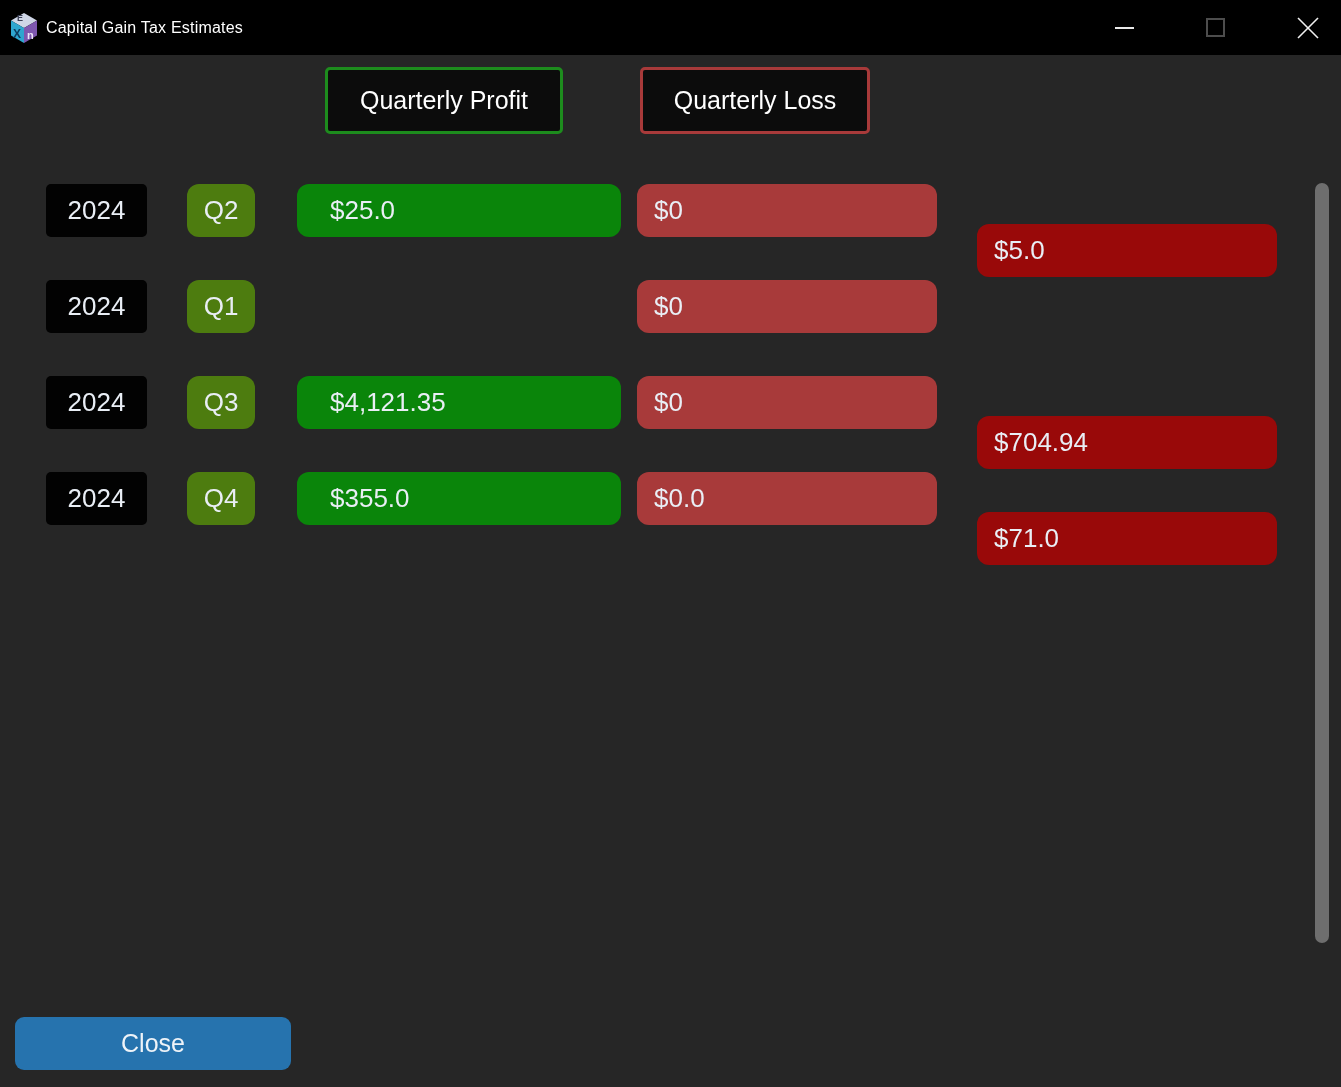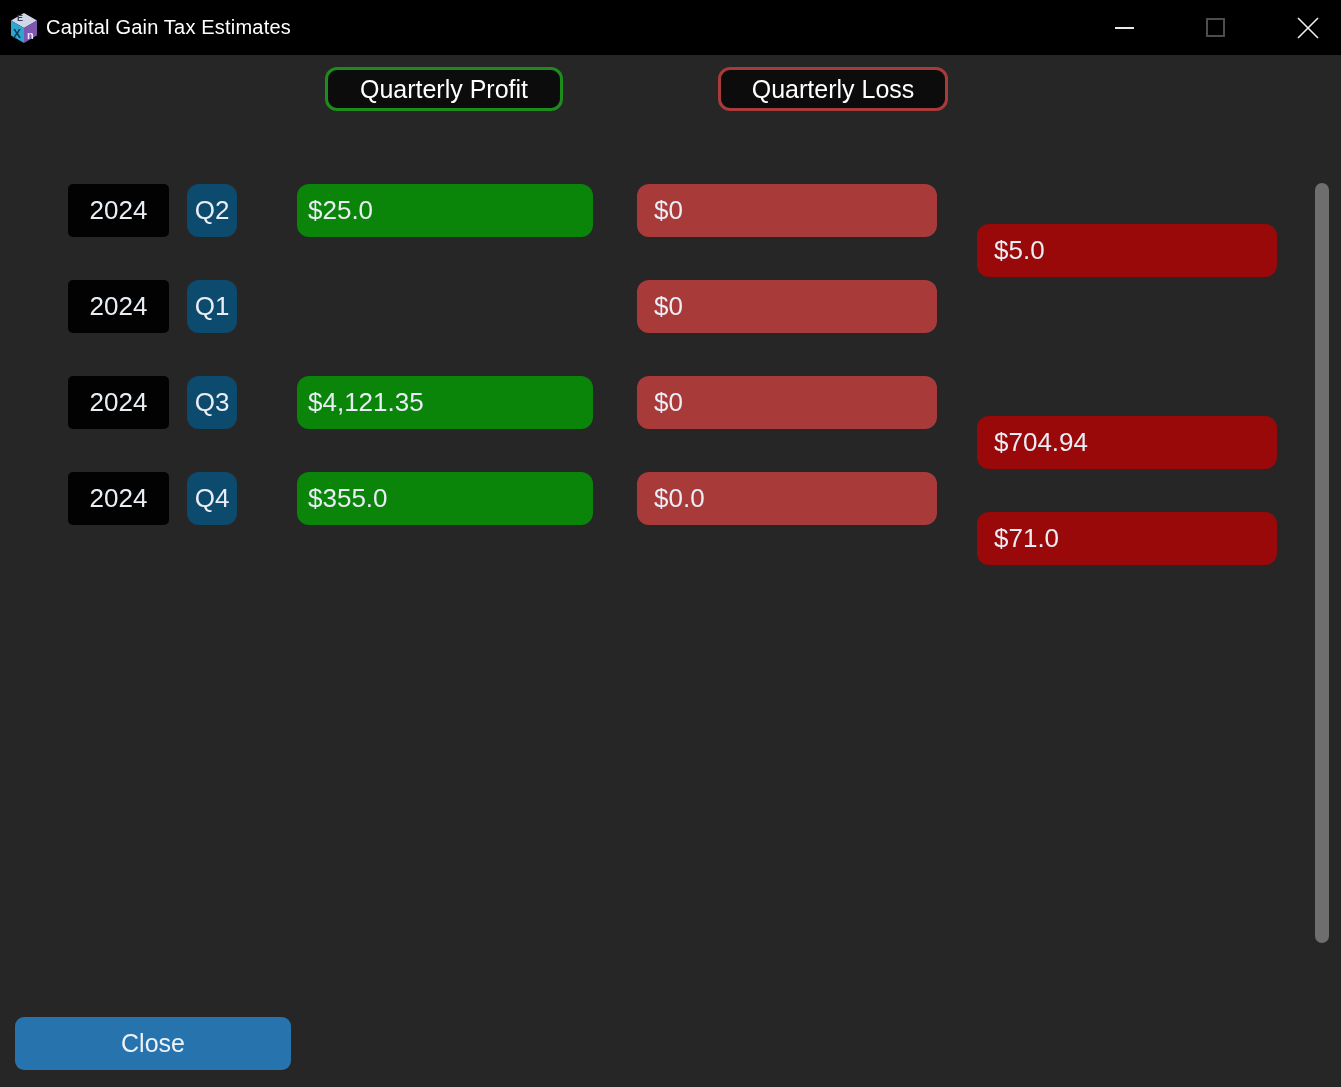--- a/index.html
+++ b/index.html
@@ -18,21 +18,21 @@
   .titlebar {
     position: relative;
     height: 55px;
     background: #000;
     display: flex;
     align-items: center;
   }
   .app-icon { margin-left: 8px; width: 32px; height: 34px; display: inline-block; }
   .window-title {
     color: #ffffff;
-    font-size: 20px;
+    font-size: 16px;
     margin-left: 6px;
     letter-spacing: 0.2px;
   }
   .win-ctrl {
     position: absolute;
     top: 0;
     width: 56px;
     height: 55px;
     background: transparent;
     border: none;
@@ -45,31 +45,31 @@
   .win-ctrl.max   { left: 1187px; }
   .win-ctrl.closx { left: 1280px; }
   .glyph-min { width: 19px; height: 2px; background: #e9e9e9; }
   .glyph-max { width: 19px; height: 19px; border: 2px solid #4d4d4d; }
   .glyph-x { width: 22px; height: 22px; display:block; }
 
   
   .col-header {
     position: absolute;
     top: 67px;
-    height: 44px;
+    height: 67px;
     background: #0c0c0c;
-    border-radius: 12px;
+    border-radius: 5px;
     display: flex;
     align-items: center;
     justify-content: center;
     color: #ffffff;
     font-size: 25px;
   }
   .col-header.profit { left: 325px; width: 238px; border: 3px solid #1d8c1d; }
-  .col-header.loss   { left: 718px; width: 230px; border: 3px solid #a83a3a; }
+  .col-header.loss   { left: 640px; width: 230px; border: 3px solid #a83a3a; }
   .col-header.taxdue { left: 981px; width: 282px; border: 3px solid #8c0f0f; }
 
   
   .row {
     position: absolute;
     left: 0;
     height: 53px;
     width: 100%;
   }
   .row.r0 { top: 184px; }
@@ -80,23 +80,23 @@
   .pill {
     position: absolute;
     top: 0;
     height: 53px;
     border-radius: 12px;
     color: #e9eef5;
     font-size: 26px;
     display: flex;
     align-items: center;
   }
-  .pill.year    { left: 46px;  width: 101px; background: #020202; justify-content: center; border-radius: 5px; margin-left: 22px; }
-  .pill.quarter { left: 187px; width: 50px;  background: #0c4a6e; justify-content: center; text-align: center; }
-  .pill.profit  { left: 297px; width: 296px; background: #0a850a; padding-left: 11px; }
+  .pill.year    { left: 46px;  width: 101px; background: #020202; justify-content: center; border-radius: 5px; }
+  .pill.quarter { left: 187px; width: 68px;  background: #4d7c0f; justify-content: center; text-align: center; }
+  .pill.profit  { left: 297px; width: 324px; background: #0a850a; padding-left: 33px; }
   .pill.loss    { left: 637px; width: 300px; background: #a83a3a; padding-left: 17px; }
   .pill.taxdue  { left: 977px; width: 300px; background: #990909; padding-left: 17px; margin-top: 40px; }
 
   
   .scrollbar-thumb {
     position: absolute;
     left: 1315px;
     top: 183px;
     width: 14px;
     height: 760px;

